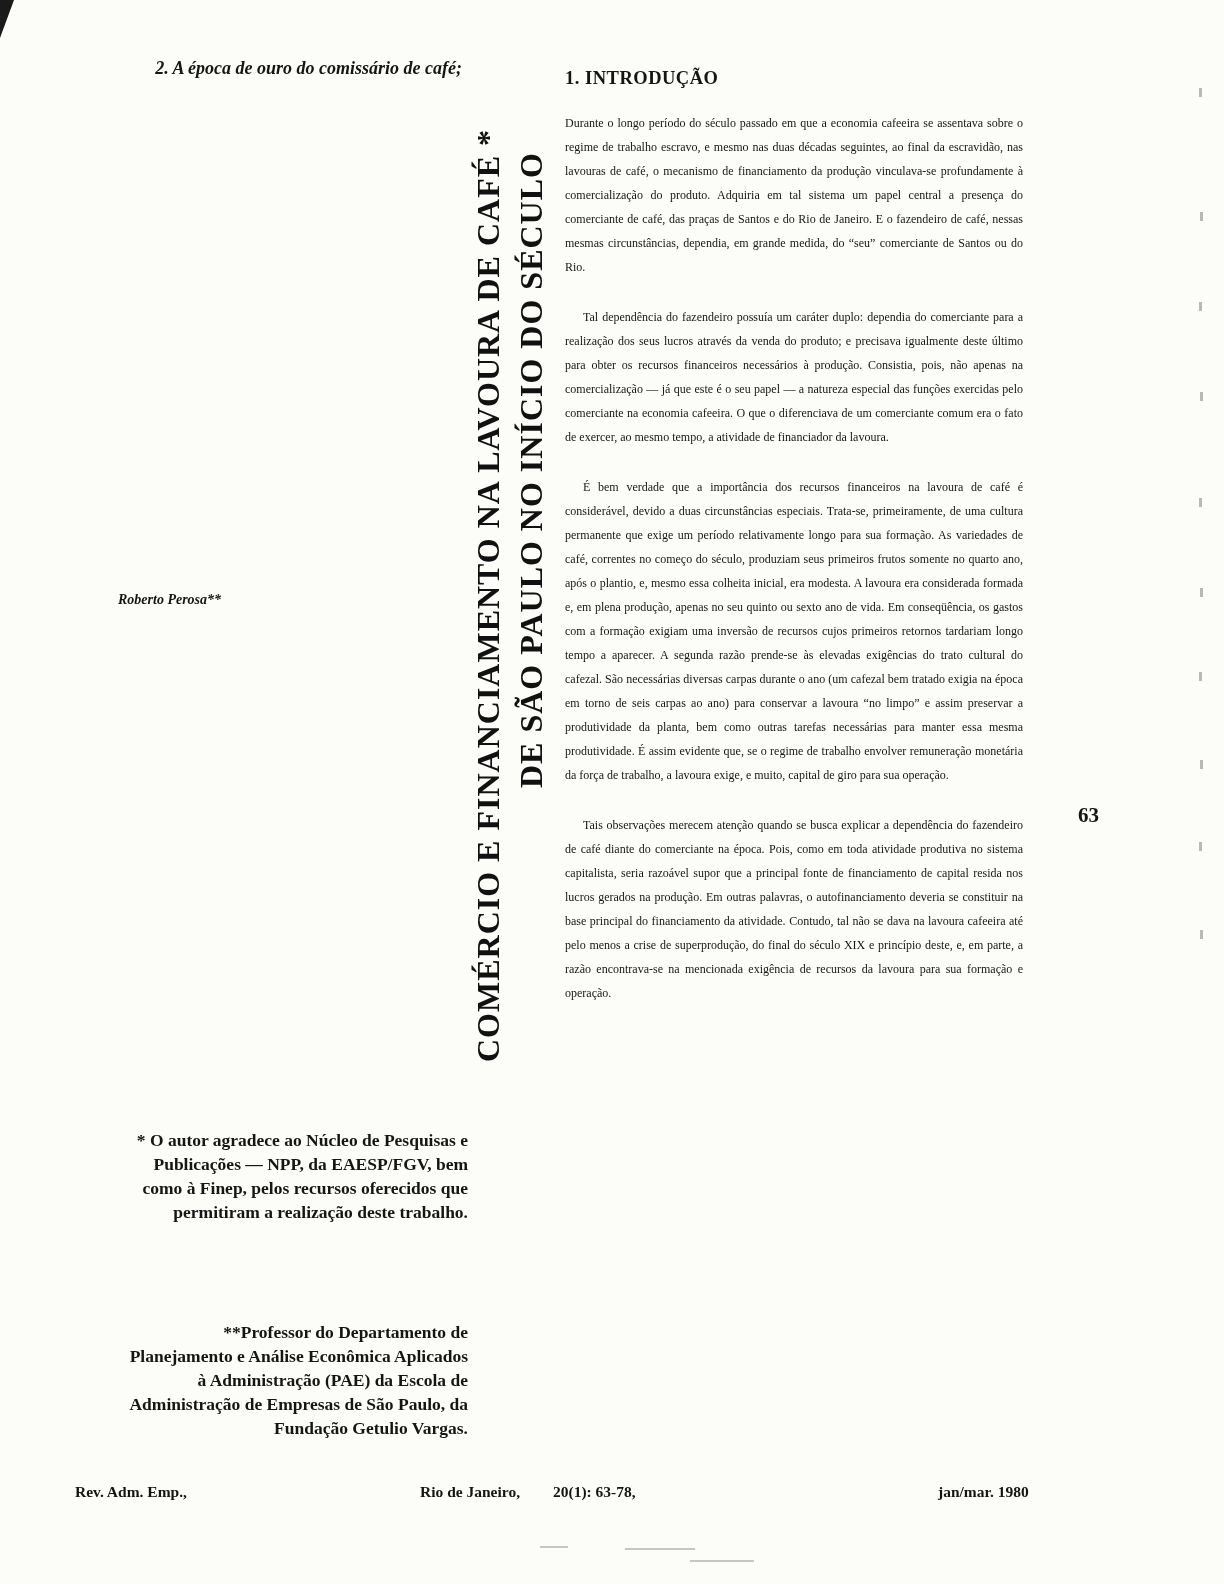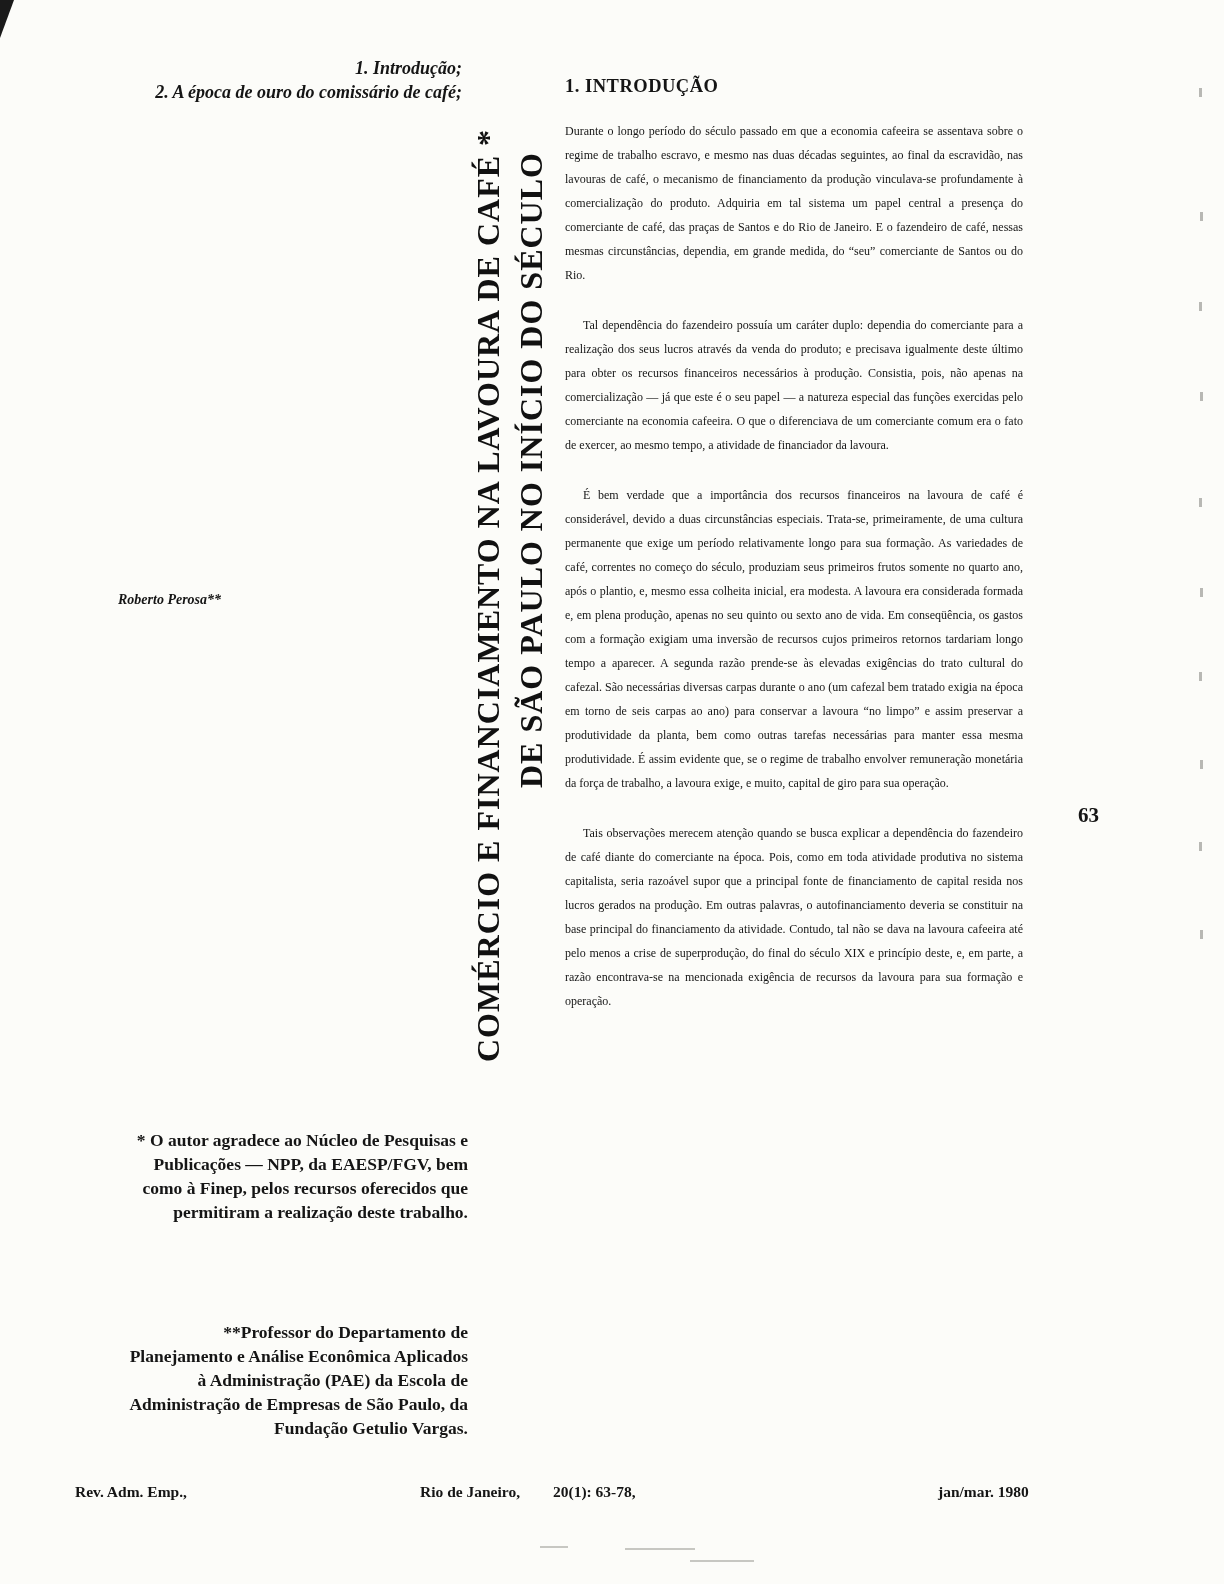--- a/index.html
+++ b/index.html
@@ -70,21 +70,21 @@
   .main-col {
     position: absolute;
     left: 565px;
     top: 60px;
     width: 458px;
   }
   .section-heading {
     font-weight: bold;
     font-size: 18.5px;
     letter-spacing: 0.5px;
-    margin: 16px 0 22px 0;
+    margin: 8px 0 22px 0;
   }
   .body-text p {
     font-size: 12px;
     line-height: 24px;
     text-align: justify;
     margin: 0 0 26px 0;
     text-indent: 1.5em;
     font-weight: 500;
   }
   .body-text p:first-of-type { text-indent: 0; }
@@ -145,21 +145,20 @@
 <div class="tick" style="left:1200px; top:588px;"></div>
 <div class="tick" style="left:1199px; top:672px;"></div>
 <div class="tick" style="left:1200px; top:760px;"></div>
 <div class="tick" style="left:1199px; top:842px;"></div>
 <div class="tick" style="left:1200px; top:930px;"></div>
 <div class="hdash" style="left:540px; top:1546px; width:28px;"></div>
 <div class="hdash" style="left:625px; top:1548px; width:70px;"></div>
 <div class="hdash" style="left:690px; top:1560px; width:64px;"></div>
 
 <div class="outline">
-  <p class="outline-item">1. Introdução;</p>
   <p class="outline-item">2. A época de ouro do comissário de café;</p>
 </div>
 
 <div class="vtitle-line vtitle-1">COMÉRCIO E FINANCIAMENTO NA LAVOURA DE CAFÉ *</div>
 <div class="vtitle-line vtitle-2">DE SÃO PAULO NO INÍCIO DO SÉCULO</div>
 
 <div class="author">Roberto Perosa**</div>
 
 <div class="main-col">
   <h2 class="section-heading">1. INTRODUÇÃO</h2>

